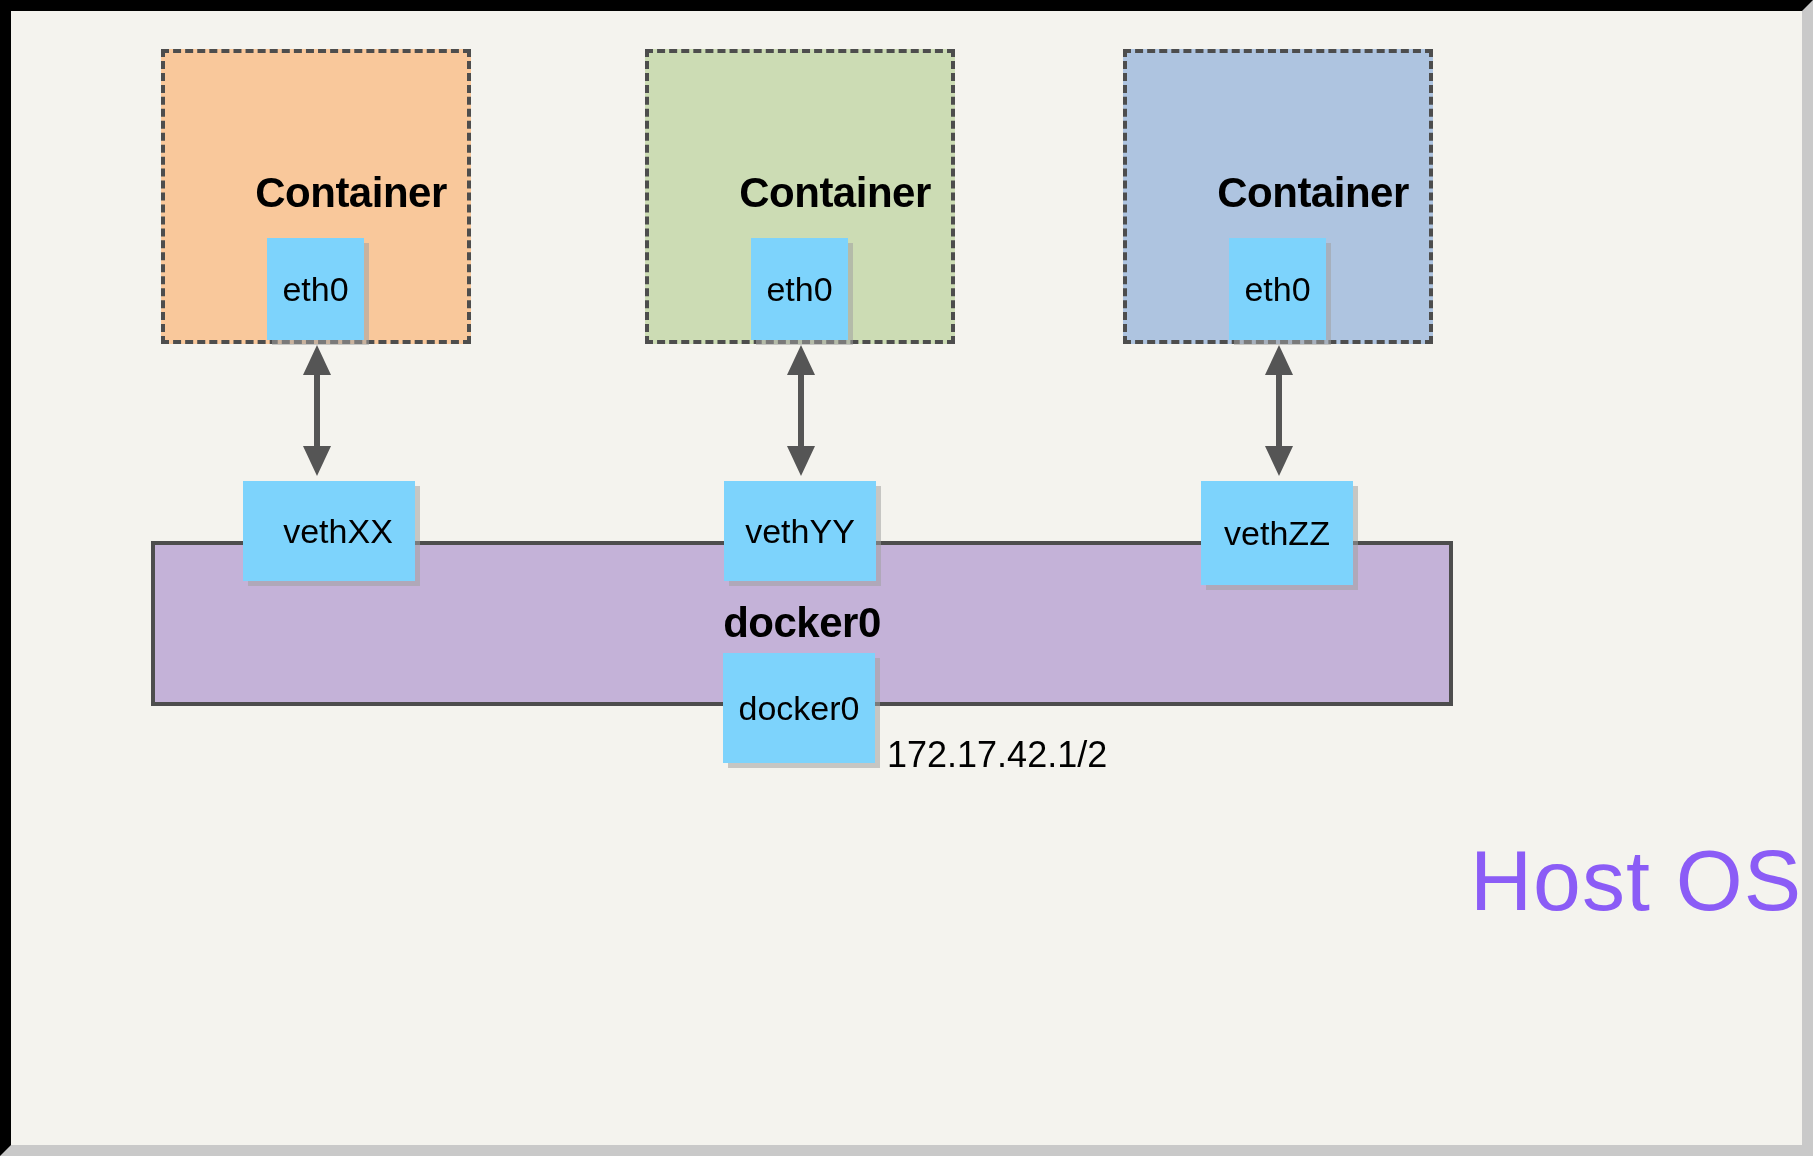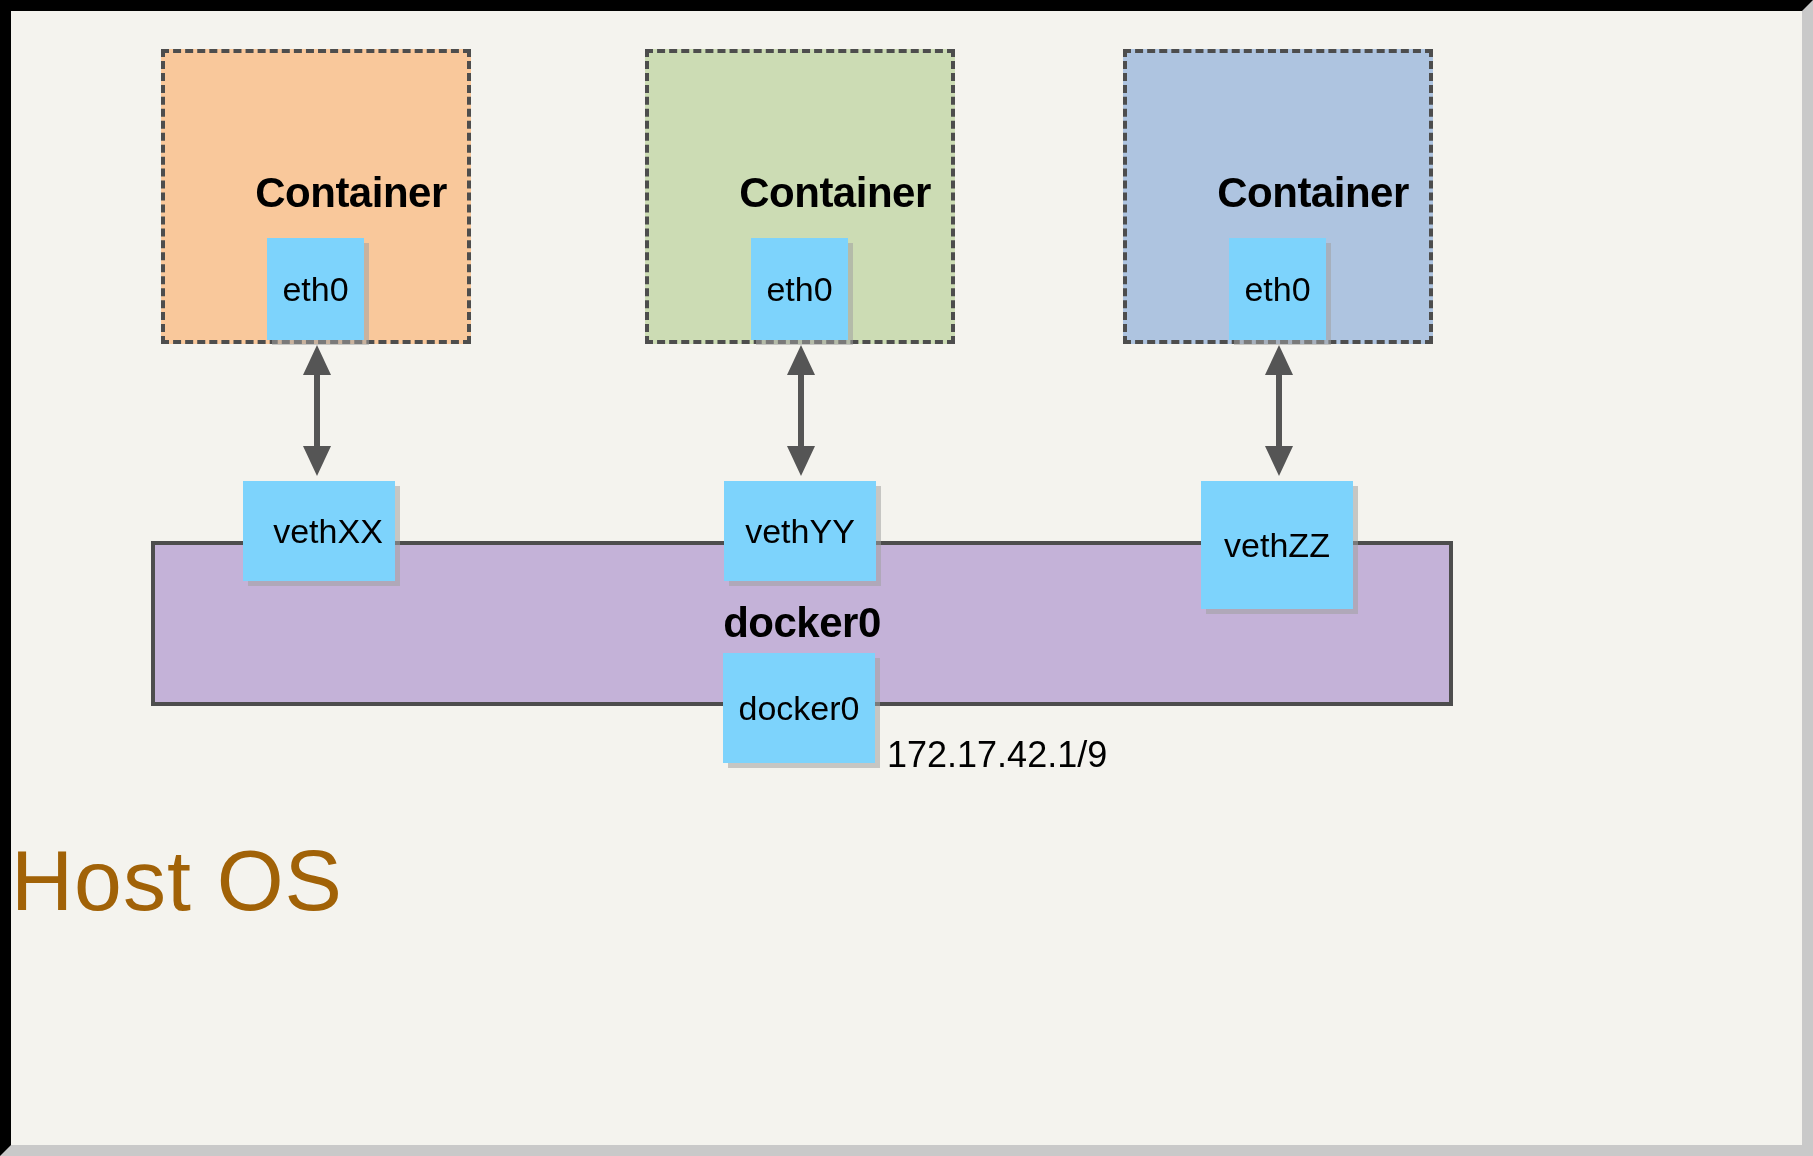--- a/index.html
+++ b/index.html
@@ -87,44 +87,44 @@
     font-size: 36px;
     color: #000000;
     white-space: nowrap;
     z-index: 7;
   }
 
   #host-os-label {
     position: absolute;
     left: 0;
     right: 0;
-    text-align: left;
+    text-align: right;
     font-size: 86px;
     font-weight: normal;
-    color: #a16207;
+    color: #8b5cf6;
     letter-spacing: 1px;
   }
 </style>
 </head>
 <body>
 
 <div id="canvas">
 
   <div class="container-box" style="left:150px; top:38px; width:310px; height:295px; background:#f9c89b;">
   </div>
   <div class="container-title" style="left:150px; top:158px; width:310px;">Container</div>
   <div class="note" style="left:256px; top:227px; width:97px; height:102px;">eth0</div>
 
   <svg class="arrow" style="left:288px; top:332px;" width="36" height="135" viewBox="0 0 36 135">
     <line x1="18" y1="20" x2="18" y2="115" stroke="#555555" stroke-width="6"></line>
     <polygon points="18,2 4,32 32,32" fill="#555555"></polygon>
     <polygon points="18,133 4,103 32,103" fill="#555555"></polygon>
   </svg>
 
-  <div class="note" style="left:232px; top:470px; width:152px; height:100px;padding-left:18px;">vethXX</div>
+  <div class="note" style="left:232px; top:470px; width:172px; height:100px;padding-left:18px;">vethXX</div>
 
   <div class="container-box" style="left:634px; top:38px; width:310px; height:295px; background:#ccdcb4;">
   </div>
   <div class="container-title" style="left:634px; top:158px; width:310px;">Container</div>
   <div class="note" style="left:740px; top:227px; width:97px; height:102px;">eth0</div>
 
   <svg class="arrow" style="left:772px; top:332px;" width="36" height="135" viewBox="0 0 36 135">
     <line x1="18" y1="20" x2="18" y2="115" stroke="#555555" stroke-width="6"></line>
     <polygon points="18,2 4,32 32,32" fill="#555555"></polygon>
     <polygon points="18,133 4,103 32,103" fill="#555555"></polygon>
@@ -136,25 +136,25 @@
   </div>
   <div class="container-title" style="left:1112px; top:158px; width:310px;">Container</div>
   <div class="note" style="left:1218px; top:227px; width:97px; height:102px;">eth0</div>
 
   <svg class="arrow" style="left:1250px; top:332px;" width="36" height="135" viewBox="0 0 36 135">
     <line x1="18" y1="20" x2="18" y2="115" stroke="#555555" stroke-width="6"></line>
     <polygon points="18,2 4,32 32,32" fill="#555555"></polygon>
     <polygon points="18,133 4,103 32,103" fill="#555555"></polygon>
   </svg>
 
-  <div class="note" style="left:1190px; top:470px; width:152px; height:128px;">vethZZ</div>
+  <div class="note" style="left:1190px; top:470px; width:152px; height:104px;">vethZZ</div>
 
   <div id="docker-bar" style="left:140px; top:530px; width:1302px; height:165px;"></div>
 
   <div id="docker-bar-title" style="left:140px; top:588px; width:1302px;">docker0</div>
 
   <div class="note" style="left:712px; top:642px; width:152px; height:110px;">docker0</div>
 
-  <div id="ip-label" style="left:876px; top:723px;">172.17.42.1/9</div>
+  <div id="ip-label" style="left:876px; top:723px;">172.17.42.1/2</div>
 
   <div id="host-os-label" style="left:0; top:820px;">Host OS</div>
 
 </div>
 
 </body></html>

